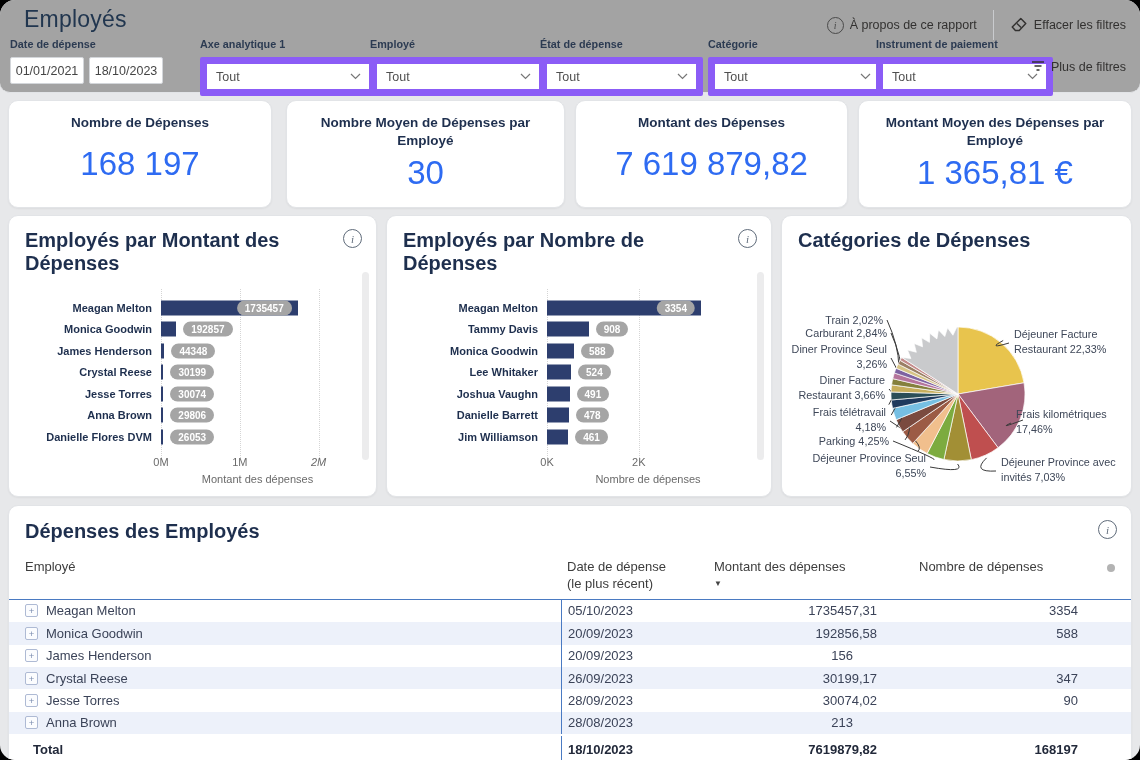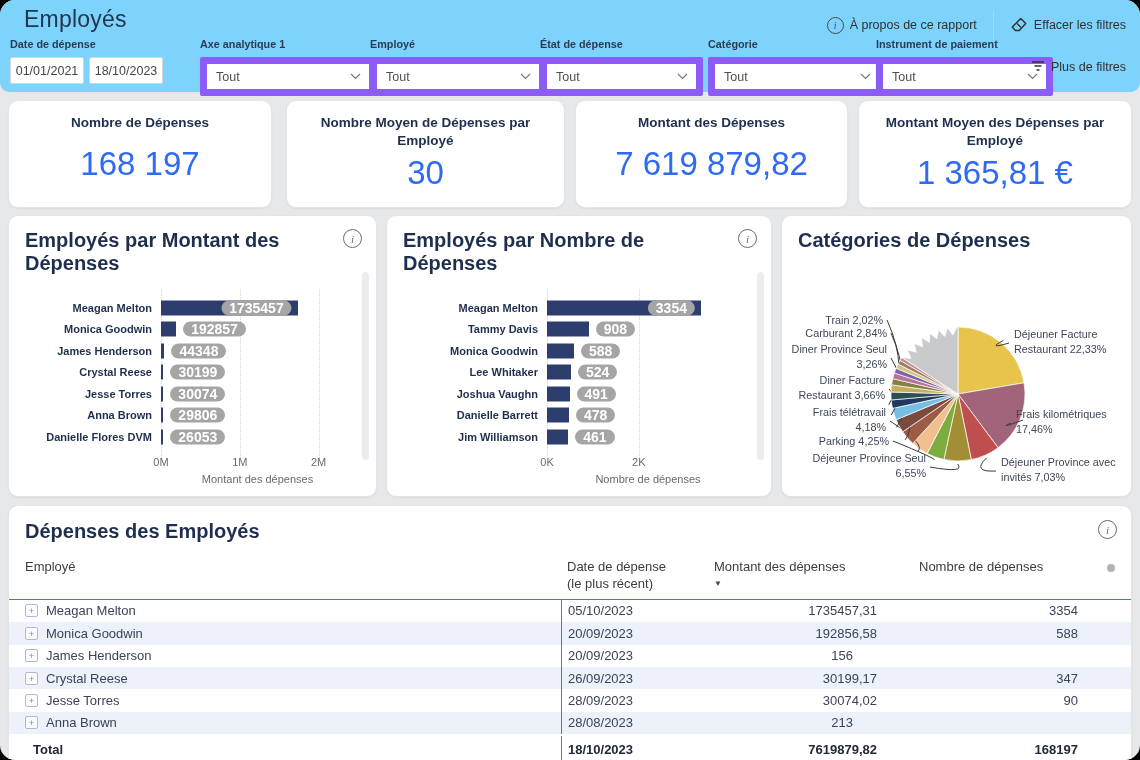--- a/index.html
+++ b/index.html
@@ -1,21 +1,21 @@
 <!DOCTYPE html>
 <html><head>
 <meta charset="utf-8">
 <style>
   html,body{margin:0;padding:0;background:#000;}
   body{font-family:"Liberation Sans","DejaVu Sans",sans-serif;}
   .window{position:relative;width:1140px;height:760px;border-radius:15px;overflow:hidden;background:#e7e8ea;}
   .card{position:absolute;background:#fff;border:1px solid #e2e4e7;border-radius:10px;box-shadow:0 1px 2px rgba(0,0,0,.05);box-sizing:border-box;}
 
   
-  .header{position:absolute;top:0;left:0;right:0;height:92px;background:#7dd3fc;border-radius:0 0 10px 10px;border-bottom:1px solid #e2e4e7;}
+  .header{position:absolute;top:0;left:0;right:0;height:92px;background:#a3a3a3;border-radius:0 0 10px 10px;border-bottom:1px solid #e2e4e7;}
   .page-title{position:absolute;left:24px;top:6px;font-size:23px;color:#21364f;letter-spacing:.2px;}
   .hdr-right{position:absolute;top:10px;right:14px;display:flex;align-items:center;height:30px;}
   .hdr-link{display:flex;align-items:center;gap:6px;font-size:12.5px;color:#323130;cursor:pointer;}
   .hdr-divider{width:1px;height:30px;background:#c9cbce;margin:0 16px;}
   .info-circle{width:15px;height:15px;border:1.2px solid #4a4a4a;border-radius:50%;display:inline-flex;align-items:center;justify-content:center;font-size:10px;color:#4a4a4a;font-style:italic;font-family:"Liberation Serif",serif;}
   .fgroup{position:absolute;top:38px;}
   .flabel{font-size:10.8px;font-weight:bold;color:#2c3b52;margin-bottom:7px;}
   .fctrl{display:flex;gap:5px;}
   .datebox{width:72px;height:25px;border:1px solid #d3d6da;border-radius:2px;font-size:12.5px;color:#454545;display:flex;align-items:center;justify-content:center;background:#fff;}
   .dropdown{height:25px;border:7px solid #8b5cf6;border-radius:2px;background:#fff;display:flex;align-items:center;justify-content:space-between;padding:0 8px 0 9px;font-size:12.5px;color:#4f4f4f;cursor:pointer;}
@@ -29,21 +29,21 @@
   
   .chart-title-row{display:flex;justify-content:space-between;align-items:flex-start;padding:13px 14px 0 16px;}
   .chart-title{font-size:20px;font-weight:bold;color:#1e2f4e;}
   .chart-info{width:17px;height:17px;border:1.2px solid #5f6b7a;border-radius:50%;display:flex;align-items:center;justify-content:center;font-size:11px;color:#5f6b7a;font-family:"Liberation Serif",serif;font-style:italic;cursor:pointer;flex:none;}
   .chart-area{position:relative;margin-top:22px;}
   .chart-body{position:relative;}
   .grid-v{position:absolute;top:-8px;bottom:-10px;width:0;border-left:1px dotted #d5d5d5;}
   .bar-row{position:relative;height:21.5px;}
   .bar-cat{position:absolute;right:100%;margin-right:9px;top:50%;transform:translateY(-50%);white-space:nowrap;font-size:11px;font-weight:bold;color:#1e2f4e;}
   .bar{position:absolute;left:0;top:50%;transform:translateY(-50%);height:15px;background:#2d3e6e;}
-  .pill{position:absolute;top:50%;background:#a5a5a5;color:#fff;font-size:14px;font-weight:bold;border-radius:8px;padding:2px 8px;line-height:11px;white-space:nowrap;}
+  .pill{position:absolute;top:50%;background:#a5a5a5;color:#fff;font-size:10px;font-weight:bold;border-radius:8px;padding:2px 8px;line-height:11px;white-space:nowrap;}
   .ticks{position:relative;height:15px;margin-top:8px;}
   .tick{position:absolute;transform:translateX(-50%);font-size:11px;color:#6a6a6a;top:0;}
   .axis-title{text-align:center;font-size:11px;color:#6a6a6a;margin-top:2px;}
   .vscroll{position:absolute;width:7px;border-radius:4px;background:#ececed;}
 
   
   .tbl-title-row{display:flex;justify-content:space-between;align-items:flex-start;padding:14px 14px 0 16px;}
   .tbl-grid{display:grid;grid-template-columns:552px 140px 180px 225px 1fr;align-items:stretch;}
   .tbl-head{margin-top:8px;border-bottom:1px solid #4a7ac2;}
   .th{font-size:13px;color:#3d3d3d;padding:8px 0 6px;line-height:1.3;}
@@ -211,21 +211,21 @@
           </div>
           <div class="bar-row">
             <span class="bar-cat">Danielle Flores DVM</span>
             <div class="bar" style="width: 1.2%;"></div>
             <span class="pill" style="left: calc(1.2% + 7px); transform: translateY(-50%);">26053</span>
           </div>
         </div>
         <div class="ticks" style="margin-left: 152px; margin-right: 22px;">
           <span class="tick" style="left: 0%;">0M</span>
           <span class="tick" style="left: 40.8163%;">1M</span>
-          <span class="tick" style="left: 81.6327%;">2M</span>
+          <span class="tick" style="left: 81.6327%; font-style: italic;">2M</span>
         </div>
         <div class="axis-title" style="margin-left: 152px; margin-right: 22px;">Montant des dépenses</div>
       </div>
     <div class="vscroll" style="right:7px;top:56px;height:188px"></div>
   </div>
 
   <div class="card" style="left:386px;top:215px;width:386px;height:282px">
     <div class="chart-title-row">
       <div class="chart-title">Employés par Nombre de Dépenses</div>
       <div class="chart-info">i</div>

